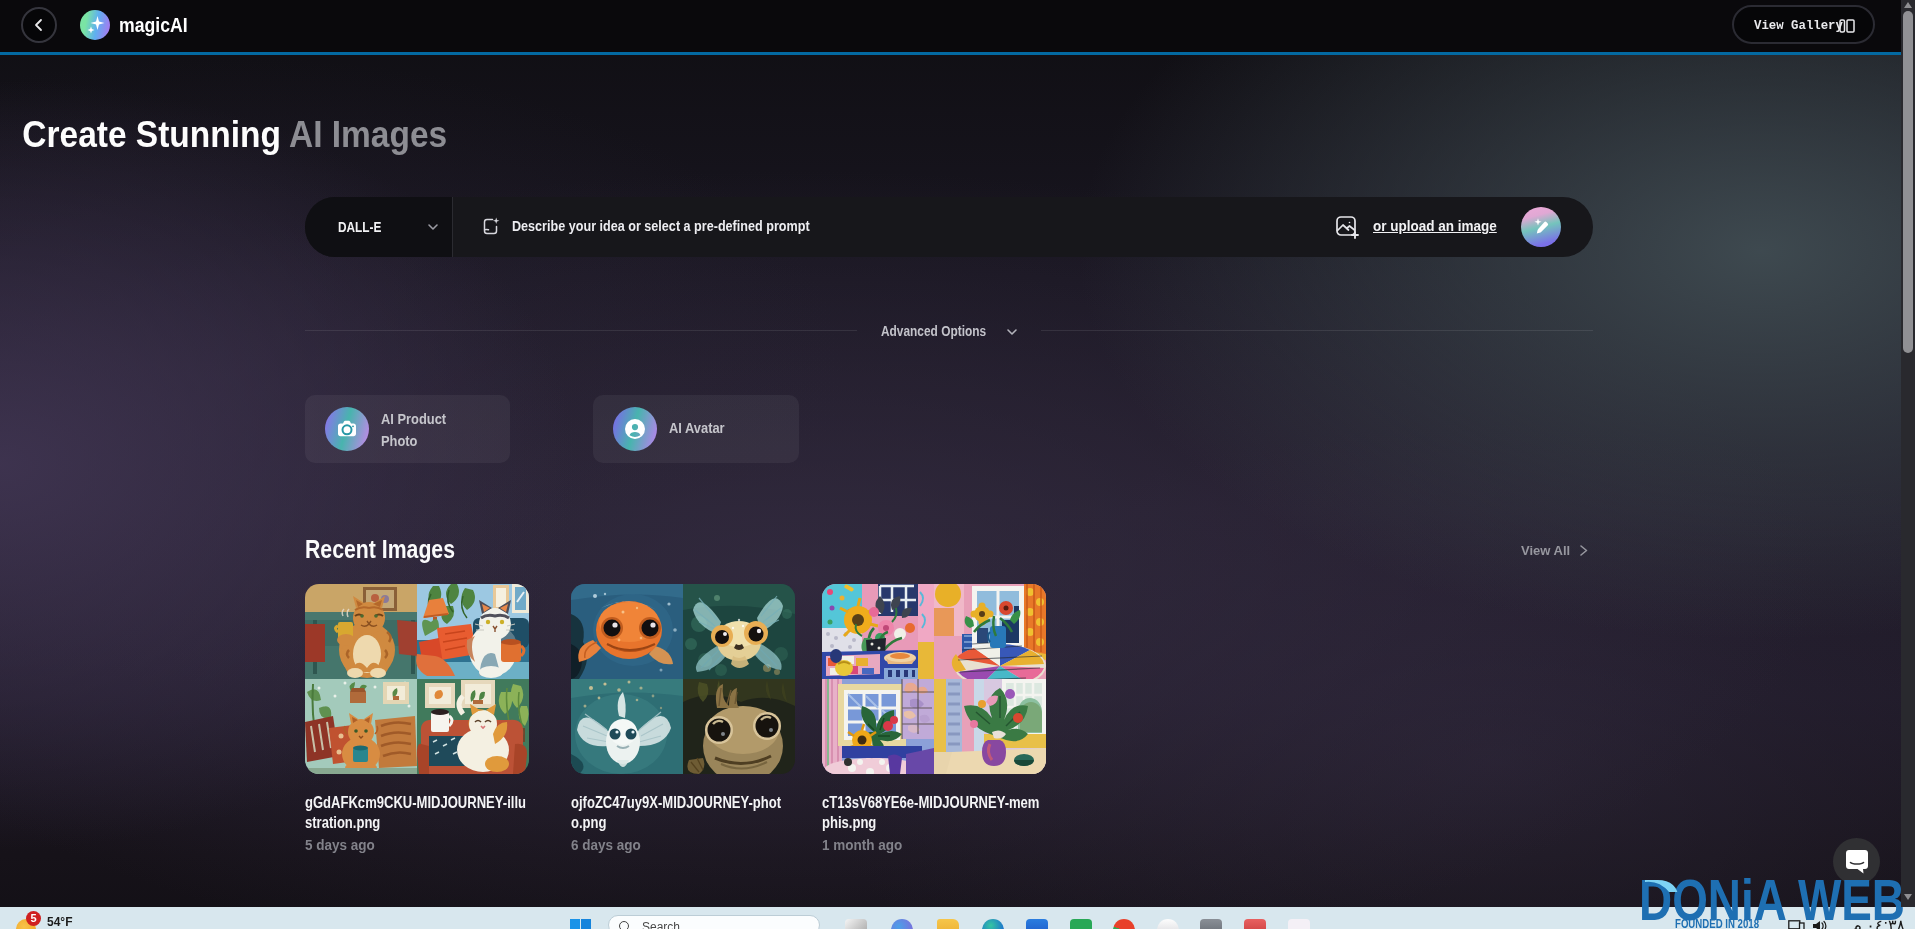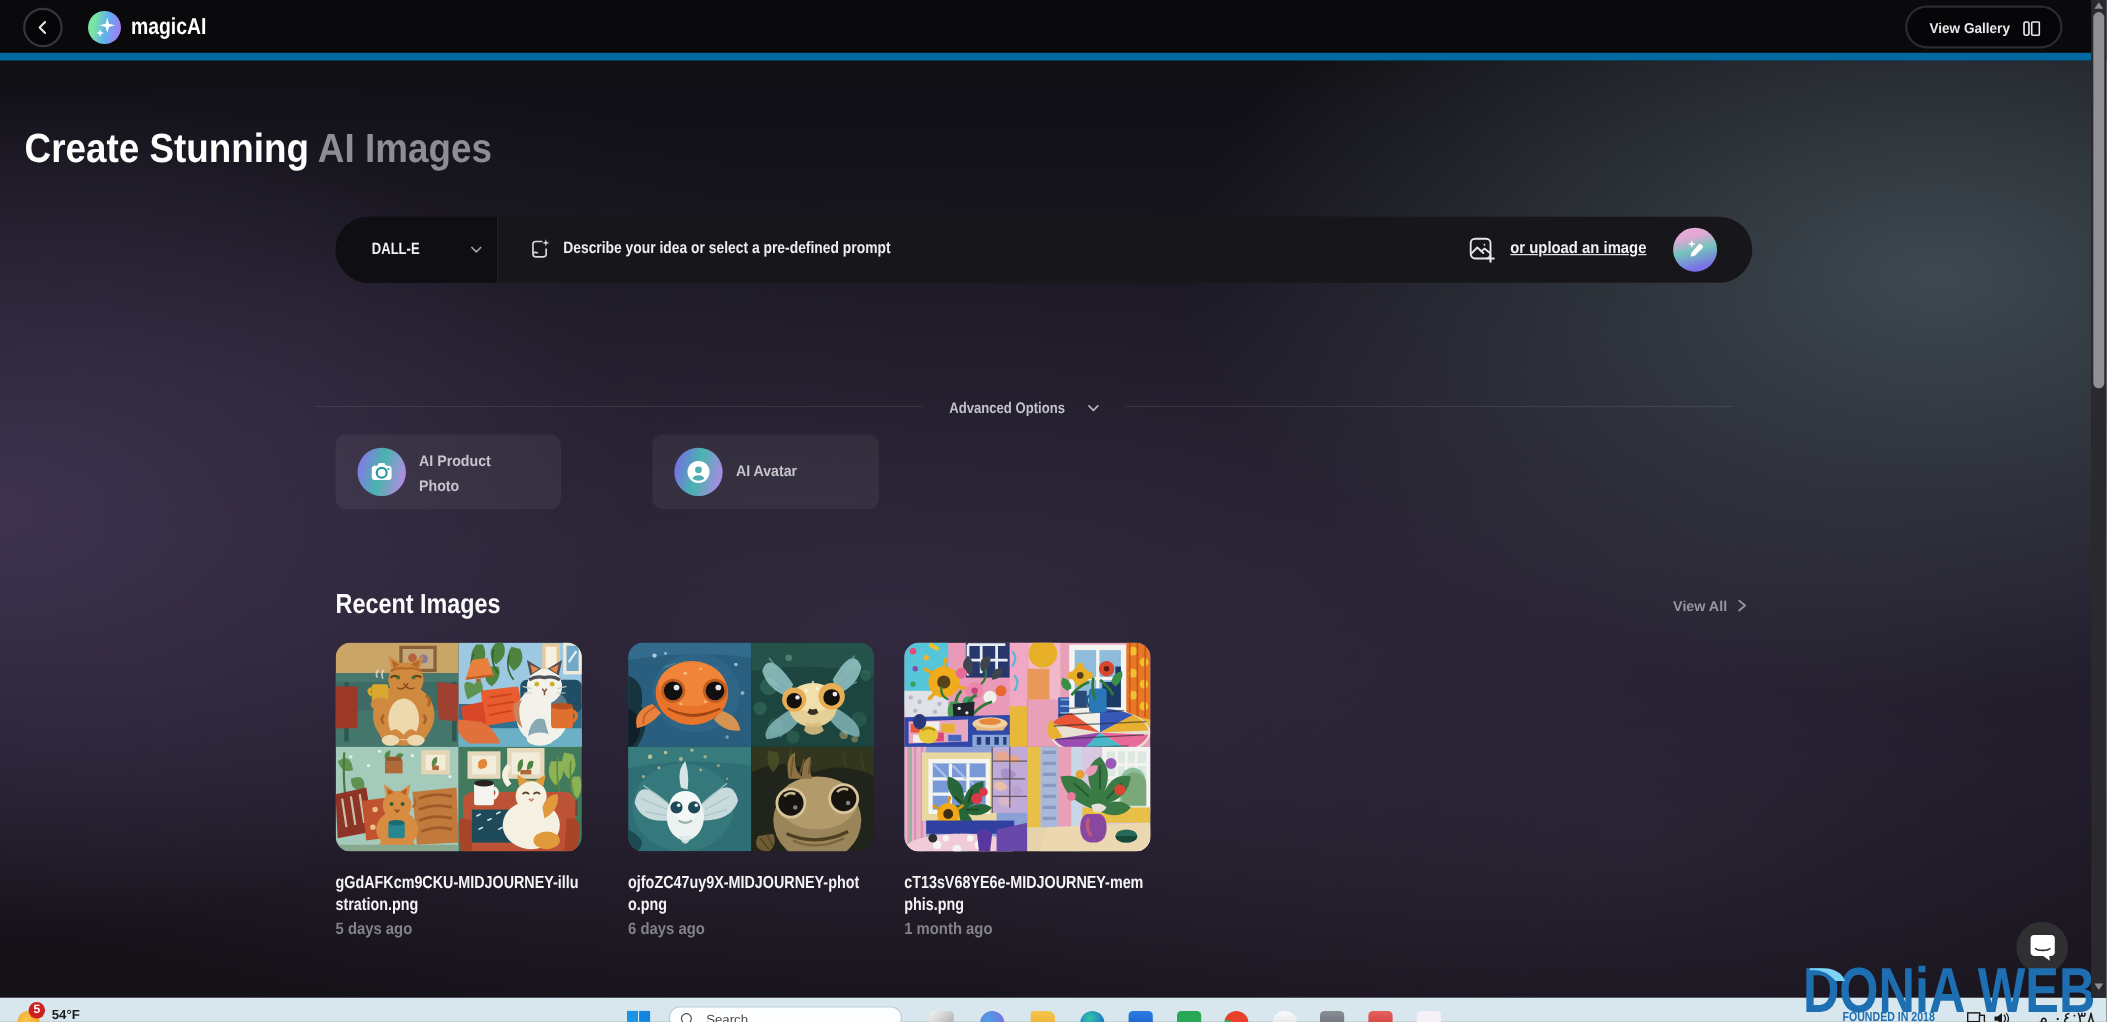--- a/index.html
+++ b/index.html
@@ -8,46 +8,46 @@
   position:relative;
   background:
     radial-gradient(950px 540px at 92% 27%, rgba(64,76,82,0.95), rgba(64,76,82,0) 72%),
     radial-gradient(780px 520px at 0% 50%, rgba(64,53,82,0.9), rgba(64,53,82,0) 74%),
     radial-gradient(820px 420px at 12% 40%, rgba(46,39,58,0.45), rgba(46,39,58,0) 75%),
     radial-gradient(1300px 520px at 42% 62%, rgba(56,47,70,0.7), rgba(56,47,70,0) 78%),
     radial-gradient(900px 450px at 78% 82%, rgba(48,41,60,0.6), rgba(48,41,60,0) 75%),
     linear-gradient(180deg, #0f0e12 0%, #191621 30%, #211c2a 55%, #1e1927 75%, #161219 92%, #131016 100%);
 }
 
-.topbar { position:absolute; left:0; top:0; width:1915px; height:55px; background:#0a090c; border-bottom:7px solid #0369a1; z-index:5; }
+.topbar { position:absolute; left:0; top:0; width:1915px; height:55px; background:#0a090c; border-bottom:3px solid #0369a1; z-index:5; }
 .backbtn { position:absolute; left:21px; top:7px; width:36px; height:36px; border-radius:50%; background:#060608; border:2px solid #35353d; color:#e8e8ea; }
 .backbtn svg { position:absolute; left:9px; top:9px; }
 .logo { position:absolute; left:80px; top:10px; width:30px; height:30px; border-radius:50%; background:linear-gradient(100deg,#7ae4a4 0%,#7ae4a4 22%,#5fb0f0 55%,#a27cf0 92%); }
 .logo svg { position:absolute; left:0; top:0; }
 .brand { position:absolute; left:119px; top:13px; font-size:21px; font-weight:bold; color:#fff; transform:scaleX(0.84); transform-origin:0 0; }
-.gallerybtn { position:absolute; left:1732px; top:5px; width:143px; height:39px; border-radius:20px; background:#060608; border:2px solid #2b2b33; color:#e9e9ec; font-size:14px; font-weight:bold; }
+.gallerybtn { position:absolute; left:1732px; top:5px; width:143px; height:39px; border-radius:20px; background:#060608; border:2px solid #2b2b33; color:#e9e9ec; font-size:14px; font-weight:bold;font-family:Liberation Mono, monospace; }
 .gallerybtn span { position:absolute; left:20px; top:11px; font-size:13px; transform:scaleX(0.95); transform-origin:0 0; }
 .gallerybtn svg { position:absolute; right:18px; top:11px; }
 
 h1 { position:absolute; left:0; top:114px; width:1898px; text-align:left; font-size:37px; font-weight:bold; color:#fdfdfd; }
 h1 .htxt { display:inline-block; transform:scaleX(0.905); }
 h1 .gray { color:#8d8d93; }
 
 .promptbar { position:absolute; left:305px; top:197px; width:1288px; height:60px; border-radius:30px; background:#17171b; z-index:2; }
 .selectzone { position:absolute; left:0; top:0; width:148px; height:60px; border-radius:30px 0 0 30px; background:#0f0f13; border-right:1px solid #2b2b31; }
 .selecttxt { position:absolute; left:33px; top:21px; font-size:15px; font-weight:bold; color:#f2f2f4; transform:scaleX(0.79); transform-origin:0 0; }
 .selectchev { position:absolute; left:121px; top:23px; }
 .bookicon { position:absolute; left:175px; top:19px; }
 .placeholder { position:absolute; left:207px; top:20px; font-size:15px; font-weight:bold; color:#ededf1; transform:scaleX(0.84); transform-origin:0 0; white-space:nowrap; }
 .uploadicon { position:absolute; left:1029px; top:16px; }
 .uploadtxt { position:absolute; left:1068px; top:20px; font-size:15px; font-weight:bold; color:#f2f2f4; text-decoration:underline; transform:scaleX(0.9); transform-origin:0 0; white-space:nowrap; }
 .magicbtn { position:absolute; left:1216px; top:10px; width:40px; height:40px; border-radius:50%; background:linear-gradient(165deg,#eeaad9 0%,#e0a8d4 25%,#74c4bc 50%,#7a70e8 85%); }
 .magicbtn svg { position:absolute; left:9px; top:9px; }
 
-.advrow { position:absolute; left:287px; top:322px; width:1288px; height:16px;margin-top:39px; }
+.advrow { position:absolute; left:305px; top:322px; width:1288px; height:16px; }
 .advline { position:absolute; top:8px; height:1px; background:rgba(255,255,255,0.09); }
 .advline.l { left:0; width:552px; }
 .advline.r { right:0; width:552px; }
 .advtxt { position:absolute; left:576px; top:1px; font-size:14px; font-weight:bold; color:#c3c3ca; transform:scaleX(0.85); transform-origin:0 0; white-space:nowrap; }
 .advchev { position:absolute; left:700px; top:3px; }
 
 .mode { position:absolute; top:395px; height:68px; border-radius:10px; background:rgba(255,255,255,0.055); }
 .mode1 { left:305px; width:205px; }
 .mode2 { left:593px; width:206px; }
 .micon { position:absolute; left:20px; top:12px; width:44px; height:44px; border-radius:50%; }

